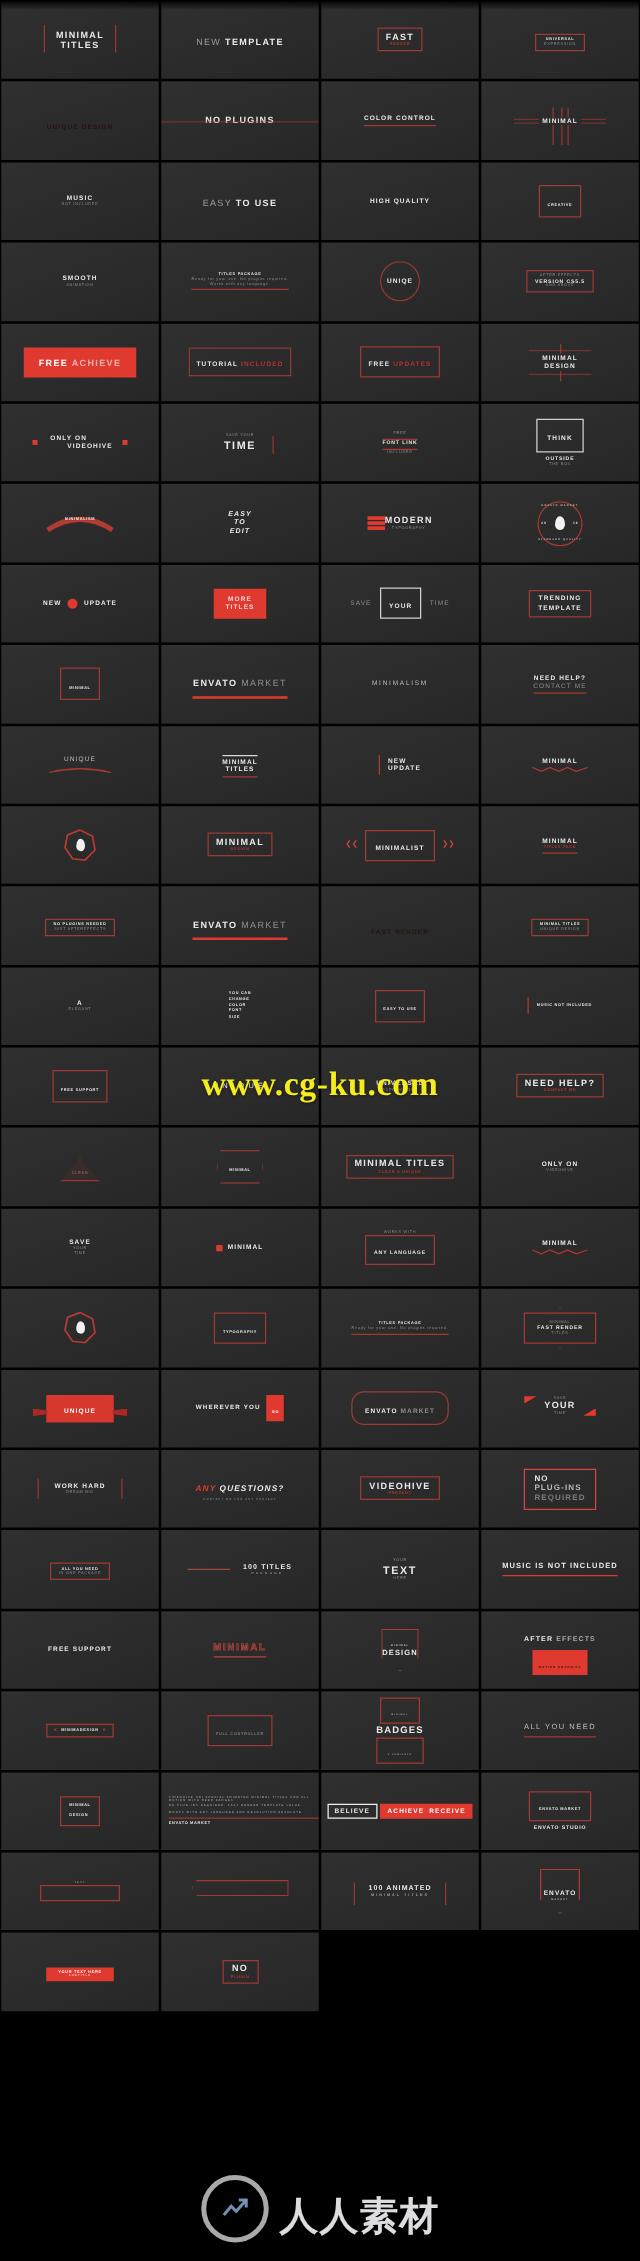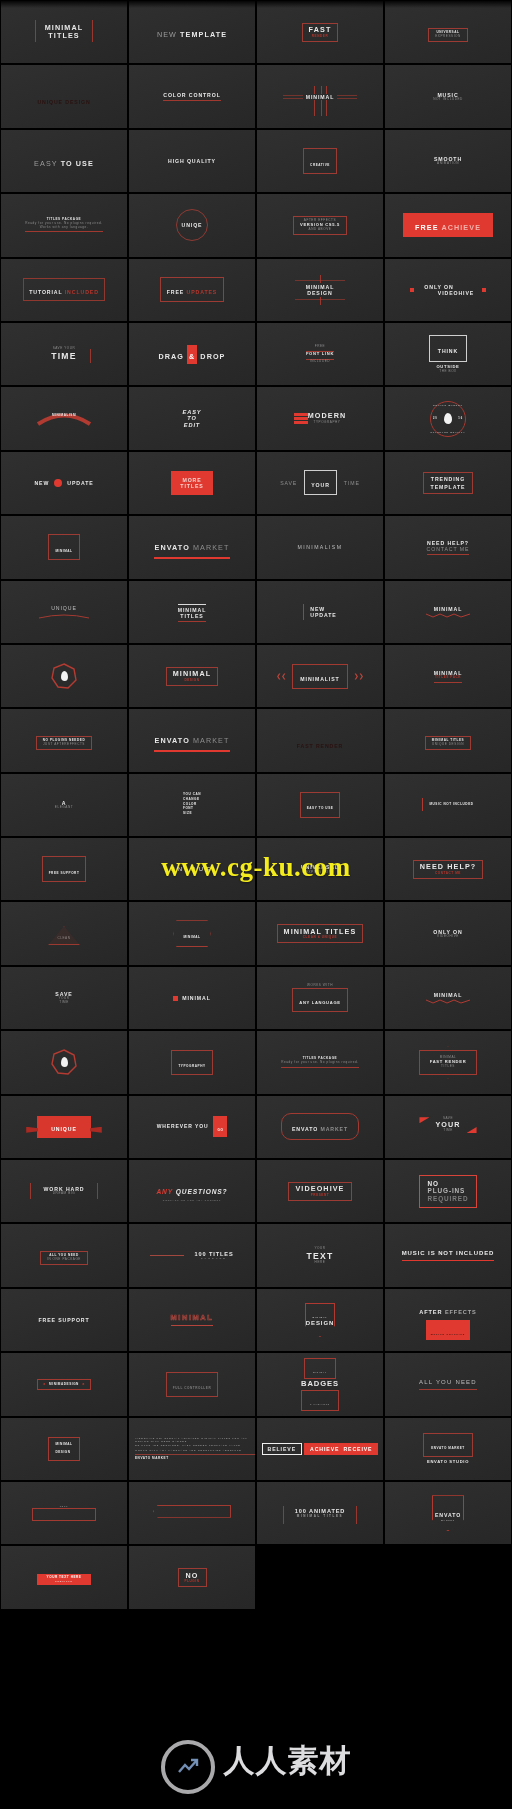--- a/index.html
+++ b/index.html
@@ -82,21 +82,21 @@
 
   
   #wm-url{
     position:absolute;left:0;right:0;top:852px;text-align:center;z-index:50;
     font-family:"Liberation Serif", serif;font-weight:700;font-size:27px;
     color:#f4ec1c;letter-spacing:.5px;pointer-events:none;
     text-shadow:0 1px 2px rgba(0,0,0,.45);
   }
   #wm-cn{
     position:absolute;left:0;right:0;top:1740px;z-index:50;
-    display:flex;align-items:flex-start;justify-content:center;gap:9px;
+    display:flex;align-items:flex-end;justify-content:center;gap:9px;
     pointer-events:none;
   }
   #wm-cn .logo{width:46px;height:46px;border-radius:50%;
     border:4px solid rgba(225,225,230,.75);
     display:flex;align-items:center;justify-content:center;
     color:rgba(120,150,190,.9);font-size:21px;font-weight:700;}
   #wm-cn .cn{font-family:"DejaVu Sans", sans-serif;font-weight:700;font-size:31px;
     color:rgba(245,245,248,.9);letter-spacing:1px;}
   .topfade{position:absolute;left:0;right:0;top:0;height:8px;
     background:linear-gradient(#000,rgba(0,0,0,0));z-index:40;pointer-events:none;}
@@ -130,20 +130,28 @@
     </div>
     <div class="cell">
       <div class="inner">
         <div class="fullbar">
           <span class="t" style="color:#2a1210">UNIQUE DESIGN</span>
         </div>
       </div>
     </div>
     <div class="cell">
       <div class="inner">
+        <div style="position:relative">
+          <div class="t big">NO PLUGINS</div>
+        <span class="hline" style="left:-120%;right:-120%;top:58%"></span>
+        </div>
+      </div>
+    </div>
+    <div class="cell">
+      <div class="inner">
         <div>
           <div class="t">COLOR CONTROL</div>
           <span class="ul"></span>
         </div>
       </div>
     </div>
     <div class="cell">
       <div class="inner">
         <div style="position:relative;padding:0 14px">
         <span class="hline" style="left:-6px;right:-6px;top:22%"></span>
@@ -236,25 +244,20 @@
         </div>
       </div>
     </div>
     <div class="cell">
       <div class="inner">
         <div style="position:relative">
           <div class="t xs dim">SAVE YOUR</div>
           <div class="t xbig">TIME</div>
         <span class="vline" style="right:-14px;top:2px;height:14px"></span>
         </div>
-      </div>
-    </div>
-    <div class="cell">
-      <div class="inner">
-        <div><span class="t big">DRAG</span><span class="fill" style="padding:0 2px;margin:0 3px"><span class="t big" style="color:#fff">&amp;</span></span><span class="t big">DROP</span></div>
       </div>
     </div>
     <div class="cell">
       <div class="inner">
         <div>
           <div class="t xs dim">FREE</div>
           <span class="ul"></span>
         <div class="t sm">FONT LINK</div>
           <span class="ul"></span>
         <div class="t xs dim">INCLUDED</div>

